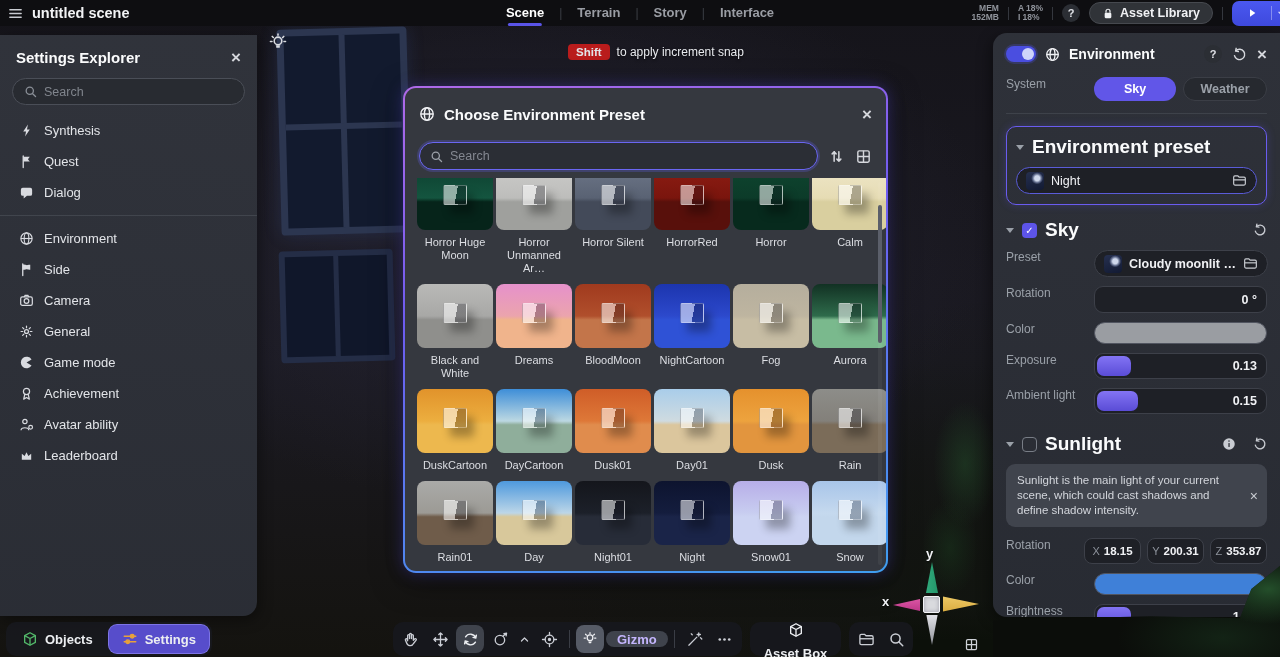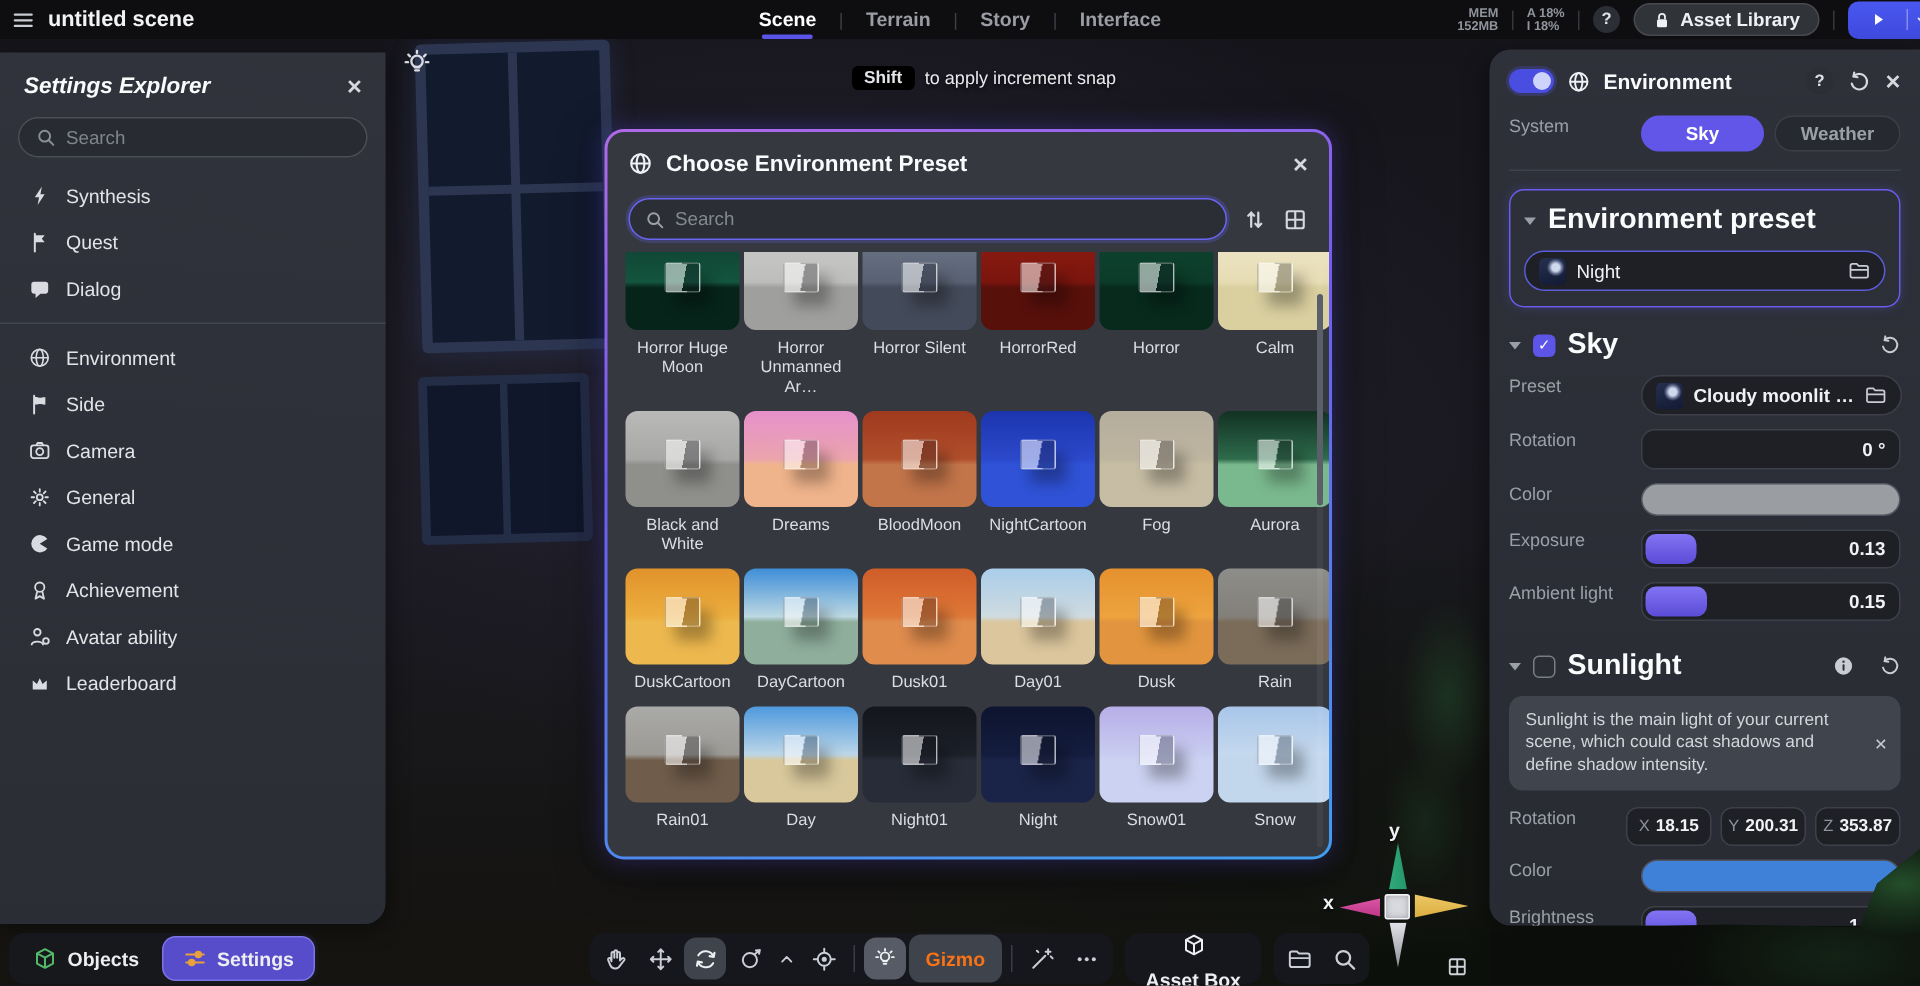--- a/index.html
+++ b/index.html
@@ -31,21 +31,21 @@
     background:radial-gradient(ellipse 45px 90px at 60% 40%, rgba(34,72,40,.55), rgba(10,14,10,0) 70%),
                radial-gradient(ellipse 40px 70px at 40% 80%, rgba(26,56,30,.5), rgba(10,14,10,0) 70%);}
   .grass-bottom { position:absolute; left:880px; top:600px; width:400px; height:57px; z-index:1;
     background:linear-gradient(180deg, rgba(14,20,12,0), #0c100a 70%);}
 
   .scene-bulb { position:absolute; left:268px; top:32px; z-index:2; opacity:.95; }
 
   
   .tooltip { position:absolute; left:568px; top:44px; z-index:6; display:flex; align-items:center; gap:7px;
     text-shadow:0 1px 3px rgba(0,0,0,.8); }
-  .kbd { background:#000000; border-radius:4px; padding:2px 8px; font-size:11.5px; font-weight:bold; color:#e2e4e8; text-shadow:none;}
+  .kbd { background:#b91c1c; border-radius:4px; padding:2px 8px; font-size:11.5px; font-weight:bold; color:#e2e4e8; text-shadow:none;}
   .tooltip-text { font-size:12px; color:#e8eaee; }
 
   
   .topbar { position:absolute; left:0; top:0; width:1280px; height:26px; background:#0e0e11; z-index:50;
     display:flex; align-items:center; }
   .hamburger { width:30px; height:26px; display:flex; align-items:center; justify-content:center; color:#c9ccd2; cursor:pointer;}
   .tb-title { font-size:14.5px; font-weight:bold; color:#f2f3f5; margin-left:2px; }
   .tb-tabs { position:absolute; left:50%; top:0; transform:translateX(-50%); height:26px; display:flex; align-items:center; gap:13px; }
   .tb-tab { position:relative; font-size:13px; font-weight:bold; color:#9a9da4; height:26px; line-height:26px; cursor:pointer; padding:0 2px;}
   .tb-tab.active { color:#ffffff; }
@@ -62,40 +62,40 @@
   .play-btn { width:58px; height:25px; border-radius:7px; background:linear-gradient(180deg,#4a58f0,#3e49dd);
     display:flex; align-items:center; cursor:pointer; margin-right:-10px;}
   .play-btn .pb-left { flex:1; display:flex; justify-content:center; }
   .play-btn .pb-div { width:1px; height:14px; background:rgba(255,255,255,.35); }
   .play-btn .pb-right { width:18px; display:flex; justify-content:center; color:#e6e8ff; }
 
   
   .left-panel { position:absolute; left:0; top:35px; width:257px; height:581px; z-index:10;
     background:linear-gradient(180deg, rgba(49,52,60,.97), rgba(43,46,54,.97));
     border-radius:0 0 14px 0; box-shadow:2px 4px 14px rgba(0,0,0,.4); display:flex; flex-direction:column; }
-  .lp-header { display:flex; align-items:flex-start; justify-content:space-between; padding:14px 16px 10px;font-style:italic; }
+  .lp-header { display:flex; align-items:flex-start; justify-content:space-between; padding:14px 16px 10px; }
   .lp-title { font-size:15px; font-weight:bold; color:#fafbfc; }
   .icon-x { color:#d6d8dd; font-size:17px; line-height:1; cursor:pointer; font-weight:bold;}
   .lp-search { margin:2px 12px 10px; height:27px; border:1px solid #4a4e57; border-radius:15px; background:#282b31;
     display:flex; align-items:center; gap:7px; padding:0 11px; }
   .lp-search input, .modal-search input { border:none; outline:none; background:transparent; color:#e8e9ec; font-size:12.5px; width:100%;
     font-family:"Liberation Sans","DejaVu Sans",sans-serif;}
   .lp-search input::placeholder { color:#80858d; }
   .sb-item { display:flex; align-items:center; gap:10px; padding:8px 18px; cursor:pointer; }
   .sb-icon { width:16px; display:flex; justify-content:center; }
   .sb-label { font-size:13px; color:#e2e4e8; }
   .sb-div { height:1px; background:#41454d; margin:7px 0 7px 0; }
 
   
   .modal-wrap { position:absolute; left:403px; top:86px; width:485px; height:487px; z-index:20;
     padding:2px; border-radius:13px;
     background:linear-gradient(165deg,#b06ae8 0%, #6e5cf0 38%, #3f9ef0 100%);
     box-shadow:0 0 16px rgba(100,90,240,.35), 0 8px 30px rgba(0,0,0,.5);}
   .modal { width:100%; height:100%; border-radius:11px; background:#35383f; display:flex; flex-direction:column; overflow:hidden; }
-  .modal-header { height:42px; display:flex; align-items:center; gap:9px; padding:0 14px; flex:0 0 auto;}
+  .modal-header { height:52px; display:flex; align-items:center; gap:9px; padding:0 14px; flex:0 0 auto;}
   .modal-title { font-size:15px; font-weight:bold; color:#fafbfc; flex:1; }
   .modal-searchrow { display:flex; align-items:center; gap:10px; padding:2px 14px 8px; flex:0 0 auto;}
   .modal-search { flex:1; height:28px; border:1.5px solid #6a66f2; box-shadow:0 0 0 2px rgba(100,95,240,.25); border-radius:15px;
     background:#2b2e35; display:flex; align-items:center; gap:7px; padding:0 10px;}
   .modal-search input::placeholder { color:#84889111; color:#848891; }
   .tool-ic { color:#d6d8dd; cursor:pointer; display:flex; }
   .grid-wrap { flex:1; position:relative; overflow:hidden; padding:0 12px; }
   .pgrid { display:grid; grid-template-columns:repeat(6,1fr); column-gap:3px; margin-top:-12px; }
   .pcard { display:flex; flex-direction:column; align-items:center; margin-bottom:9px; cursor:pointer; }
   .pthumb { width:76px; height:64px; border-radius:8px; position:relative; overflow:hidden; }
@@ -169,21 +169,21 @@
     font-size:13px; font-weight:bold; color:#eceef1; cursor:pointer;}
   .bl-btn.sel { background:#574dcb; box-shadow:0 0 0 1px #7d74e6; }
 
   .toolbar { position:absolute; left:393px; top:622px; z-index:40; display:flex; gap:8px; align-items:center; }
   .tb-pill { height:34px; background:rgba(23,24,29,.92); border-radius:10px; padding:3px; display:flex; gap:2px; align-items:center;}
   .ic-btn { width:28px; height:28px; border-radius:8px; display:flex; align-items:center; justify-content:center; cursor:pointer; color:#cbced5;}
   .ic-btn.sm { width:17px; }
   .ic-btn.active { background:#3f434c; }
   .ic-btn.lit { background:#565b66; }
   .tb-vsep { width:1px; height:18px; background:#3a3d45; margin:0 4px; }
-  .gizmo-btn { height:32px; border-radius:8px; background:#3f434c; color:#f97316; font-size:13px; font-weight:bold;
+  .gizmo-btn { height:16px; border-radius:8px; background:#3f434c; color:#c4b5fd; font-size:13px; font-weight:bold;
     padding:0 11px; display:flex; align-items:center; cursor:pointer;}
   .wide-btn { height:34px; background:rgba(23,24,29,.92); border-radius:10px; display:flex; align-items:center; gap:8px;
     padding:0 14px; font-size:13px; font-weight:bold; color:#eceef1; cursor:pointer;flex-direction:column;}
 
   
   .axes { position:absolute; left:880px; top:548px; width:110px; height:106px; z-index:35; }
   .ax-label { position:absolute; font-size:13px; font-weight:bold; color:#f0f1f4; text-shadow:0 1px 2px rgba(0,0,0,.7);}
   .cone { position:absolute; }
   .cone.y { left:42px; top:14px; width:20px; height:31px; background:linear-gradient(90deg,#35b183,#1f8f63); clip-path:polygon(50% 0,80% 100%,20% 100%);}
   .cone.x { left:13px; top:49px; width:27px; height:16px; background:linear-gradient(180deg,#e05aa8,#b83384); clip-path:polygon(0 50%,100% 12%,100% 88%);}

